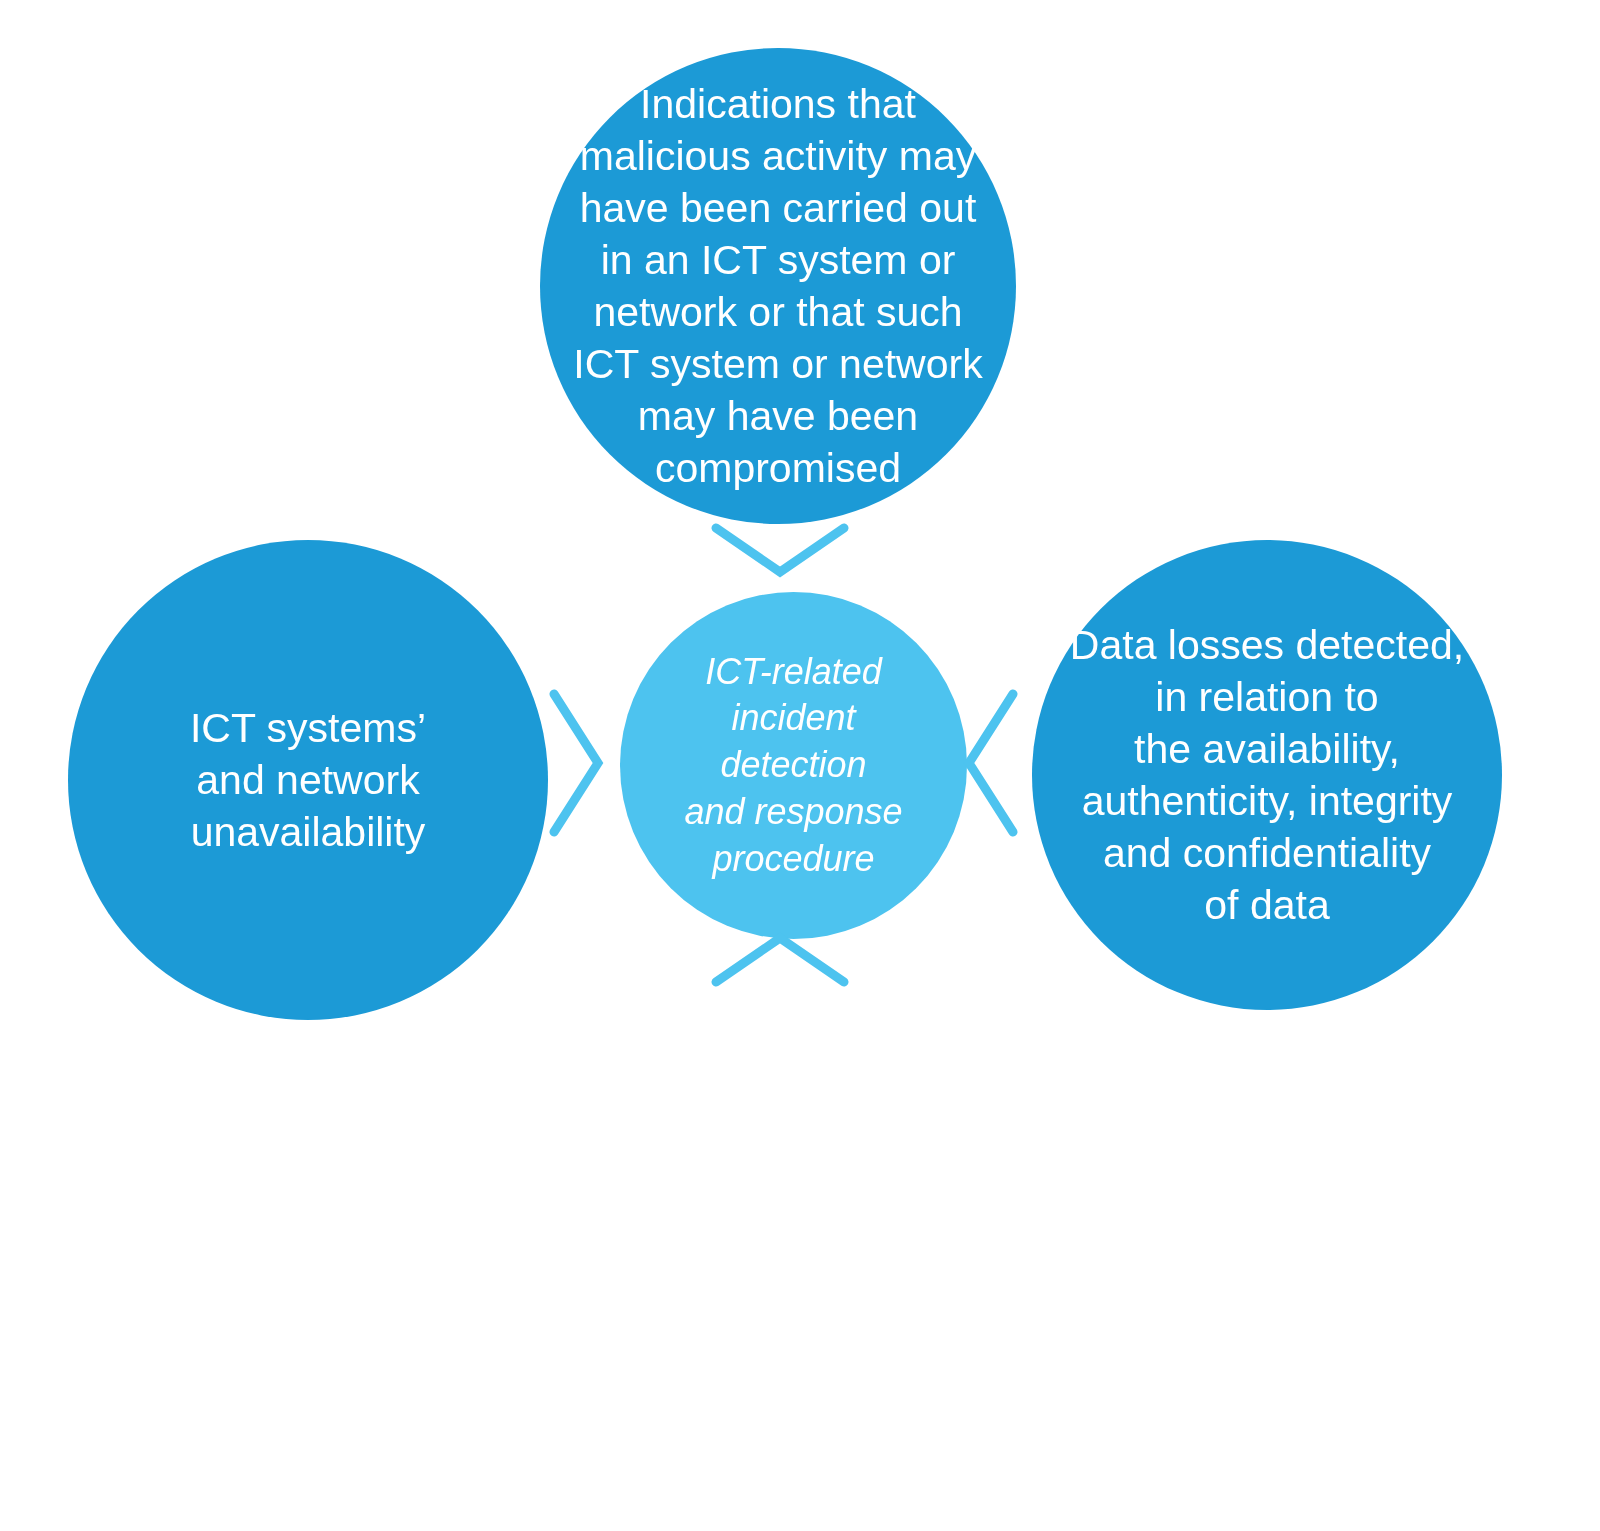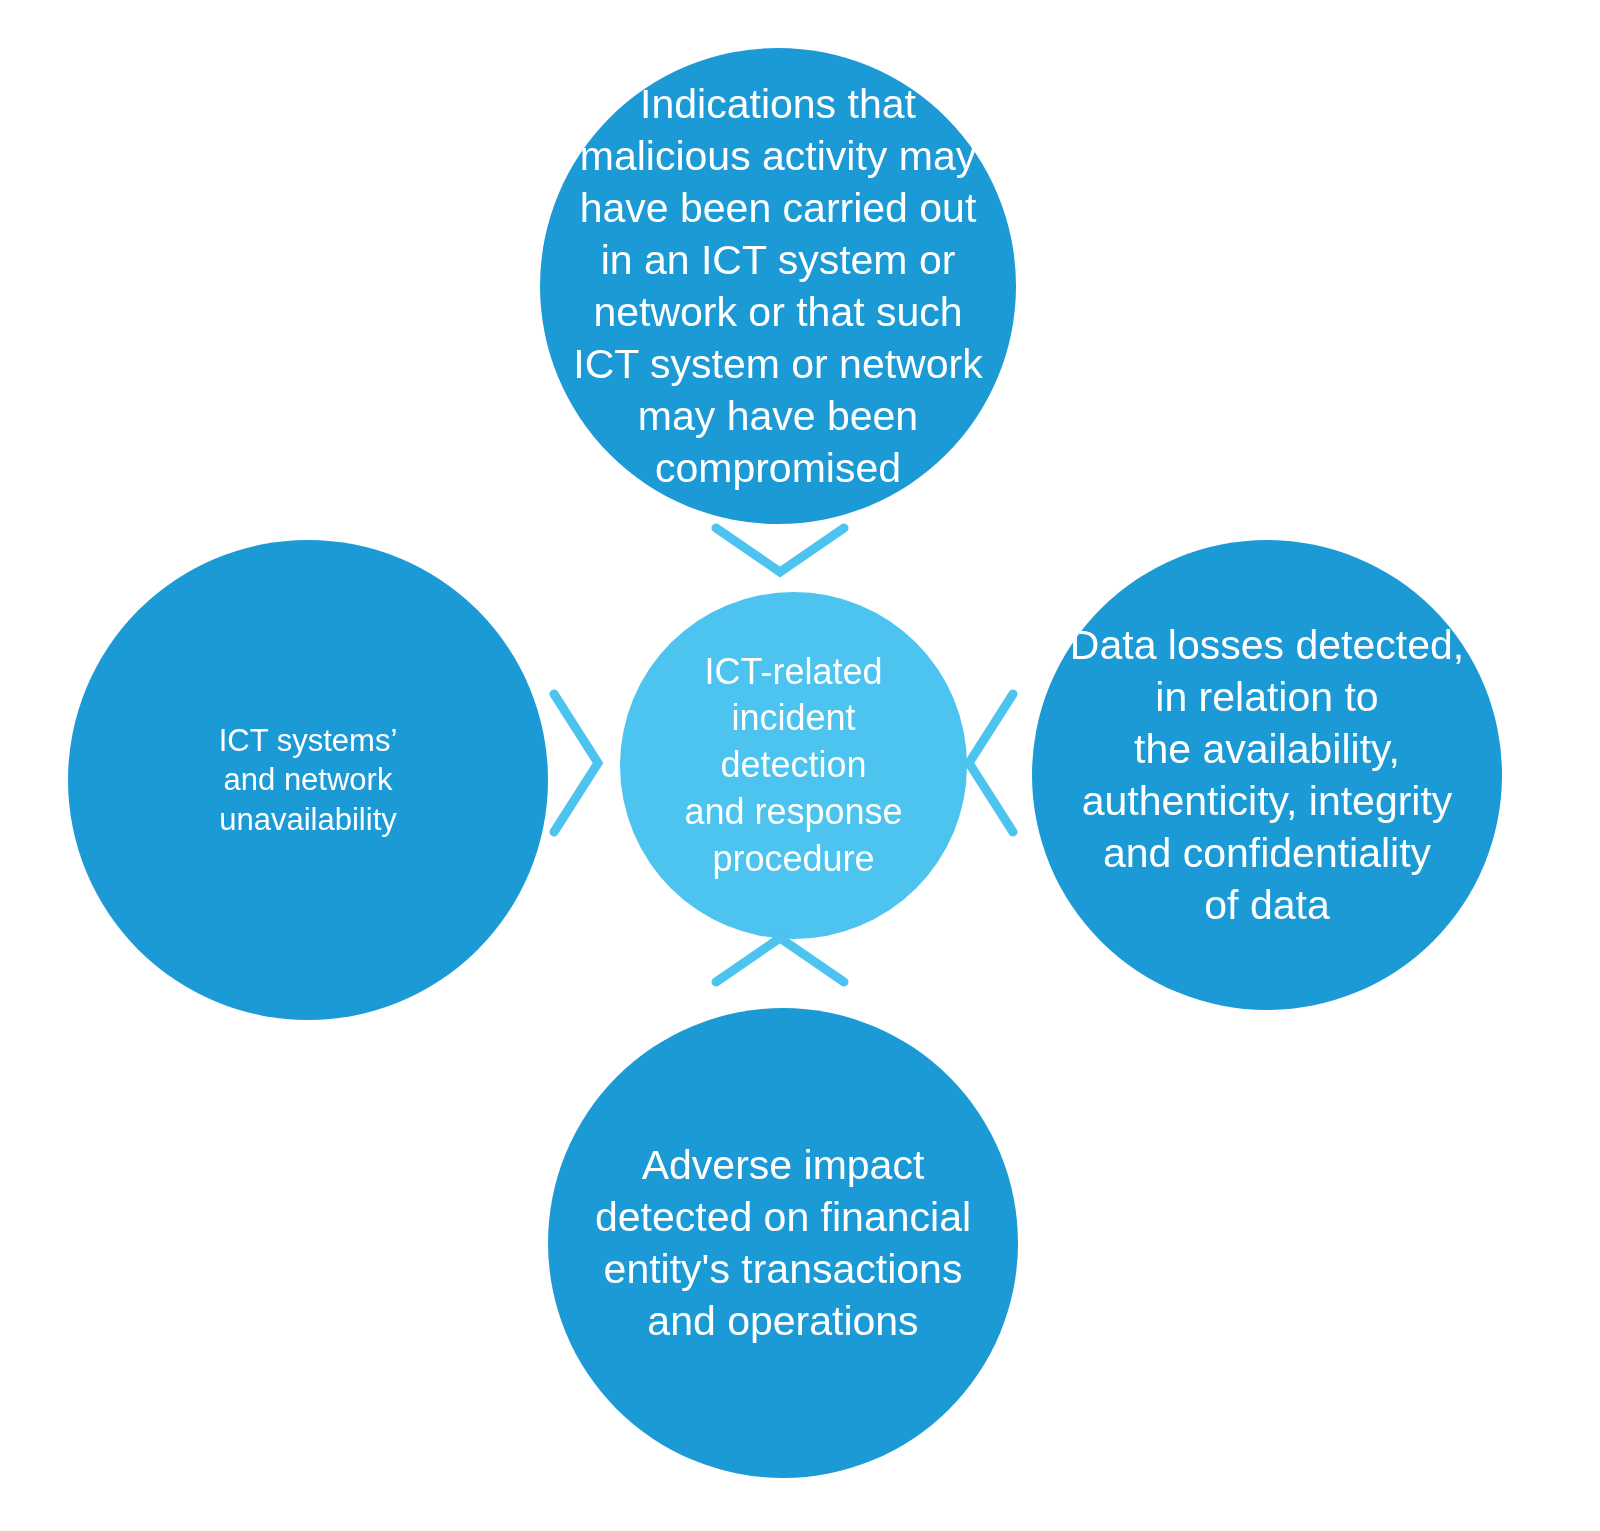--- a/index.html
+++ b/index.html
@@ -49,21 +49,21 @@
 
   
   #node-left {
     left: 68px;
     top: 540px;
     width: 480px;
     height: 480px;
     background: var(--outer, #1C9AD6);
   }
   #node-left .node-label {
-    font-size: 31px;
+    font-size: 41px;
     line-height: 1.27;
     width: 400px;
   }
 
   
   #node-right {
     left: 1032px;
     top: 540px;
     width: 470px;
     height: 470px;
@@ -95,20 +95,21 @@
     left: 620px;
     top: 592px;
     width: 347px;
     height: 347px;
     background: var(--center, #4DC3EF);
   }
   #node-center .node-label {
     font-size: 36px;
     line-height: 1.3;
     width: 300px;
+    font-style: italic;
   }
 
   .chevron {
     position: absolute;
     overflow: visible;
   }
   .chevron path {
     fill: none;
     stroke: var(--arrow, #4DC3EF);
     stroke-width: 9;
@@ -145,26 +146,20 @@
 
   <div class="node" id="node-right">
     <span class="node-label">Data losses detected,
 in relation to
 the availability,
 authenticity, integrity
 and confidentiality
 of data</span>
   </div>
 
-  <div class="node" id="node-bottom">
-    <span class="node-label">Adverse impact
-detected on financial
-entity's transactions
-and operations</span>
-  </div>
 
   <div class="node" id="node-center">
     <span class="node-label">ICT-related
 incident
 detection
 and response
 procedure</span>
   </div>
 
   <svg class="chevron" id="chevron-top" viewBox="0 0 140 56" aria-hidden="true">

